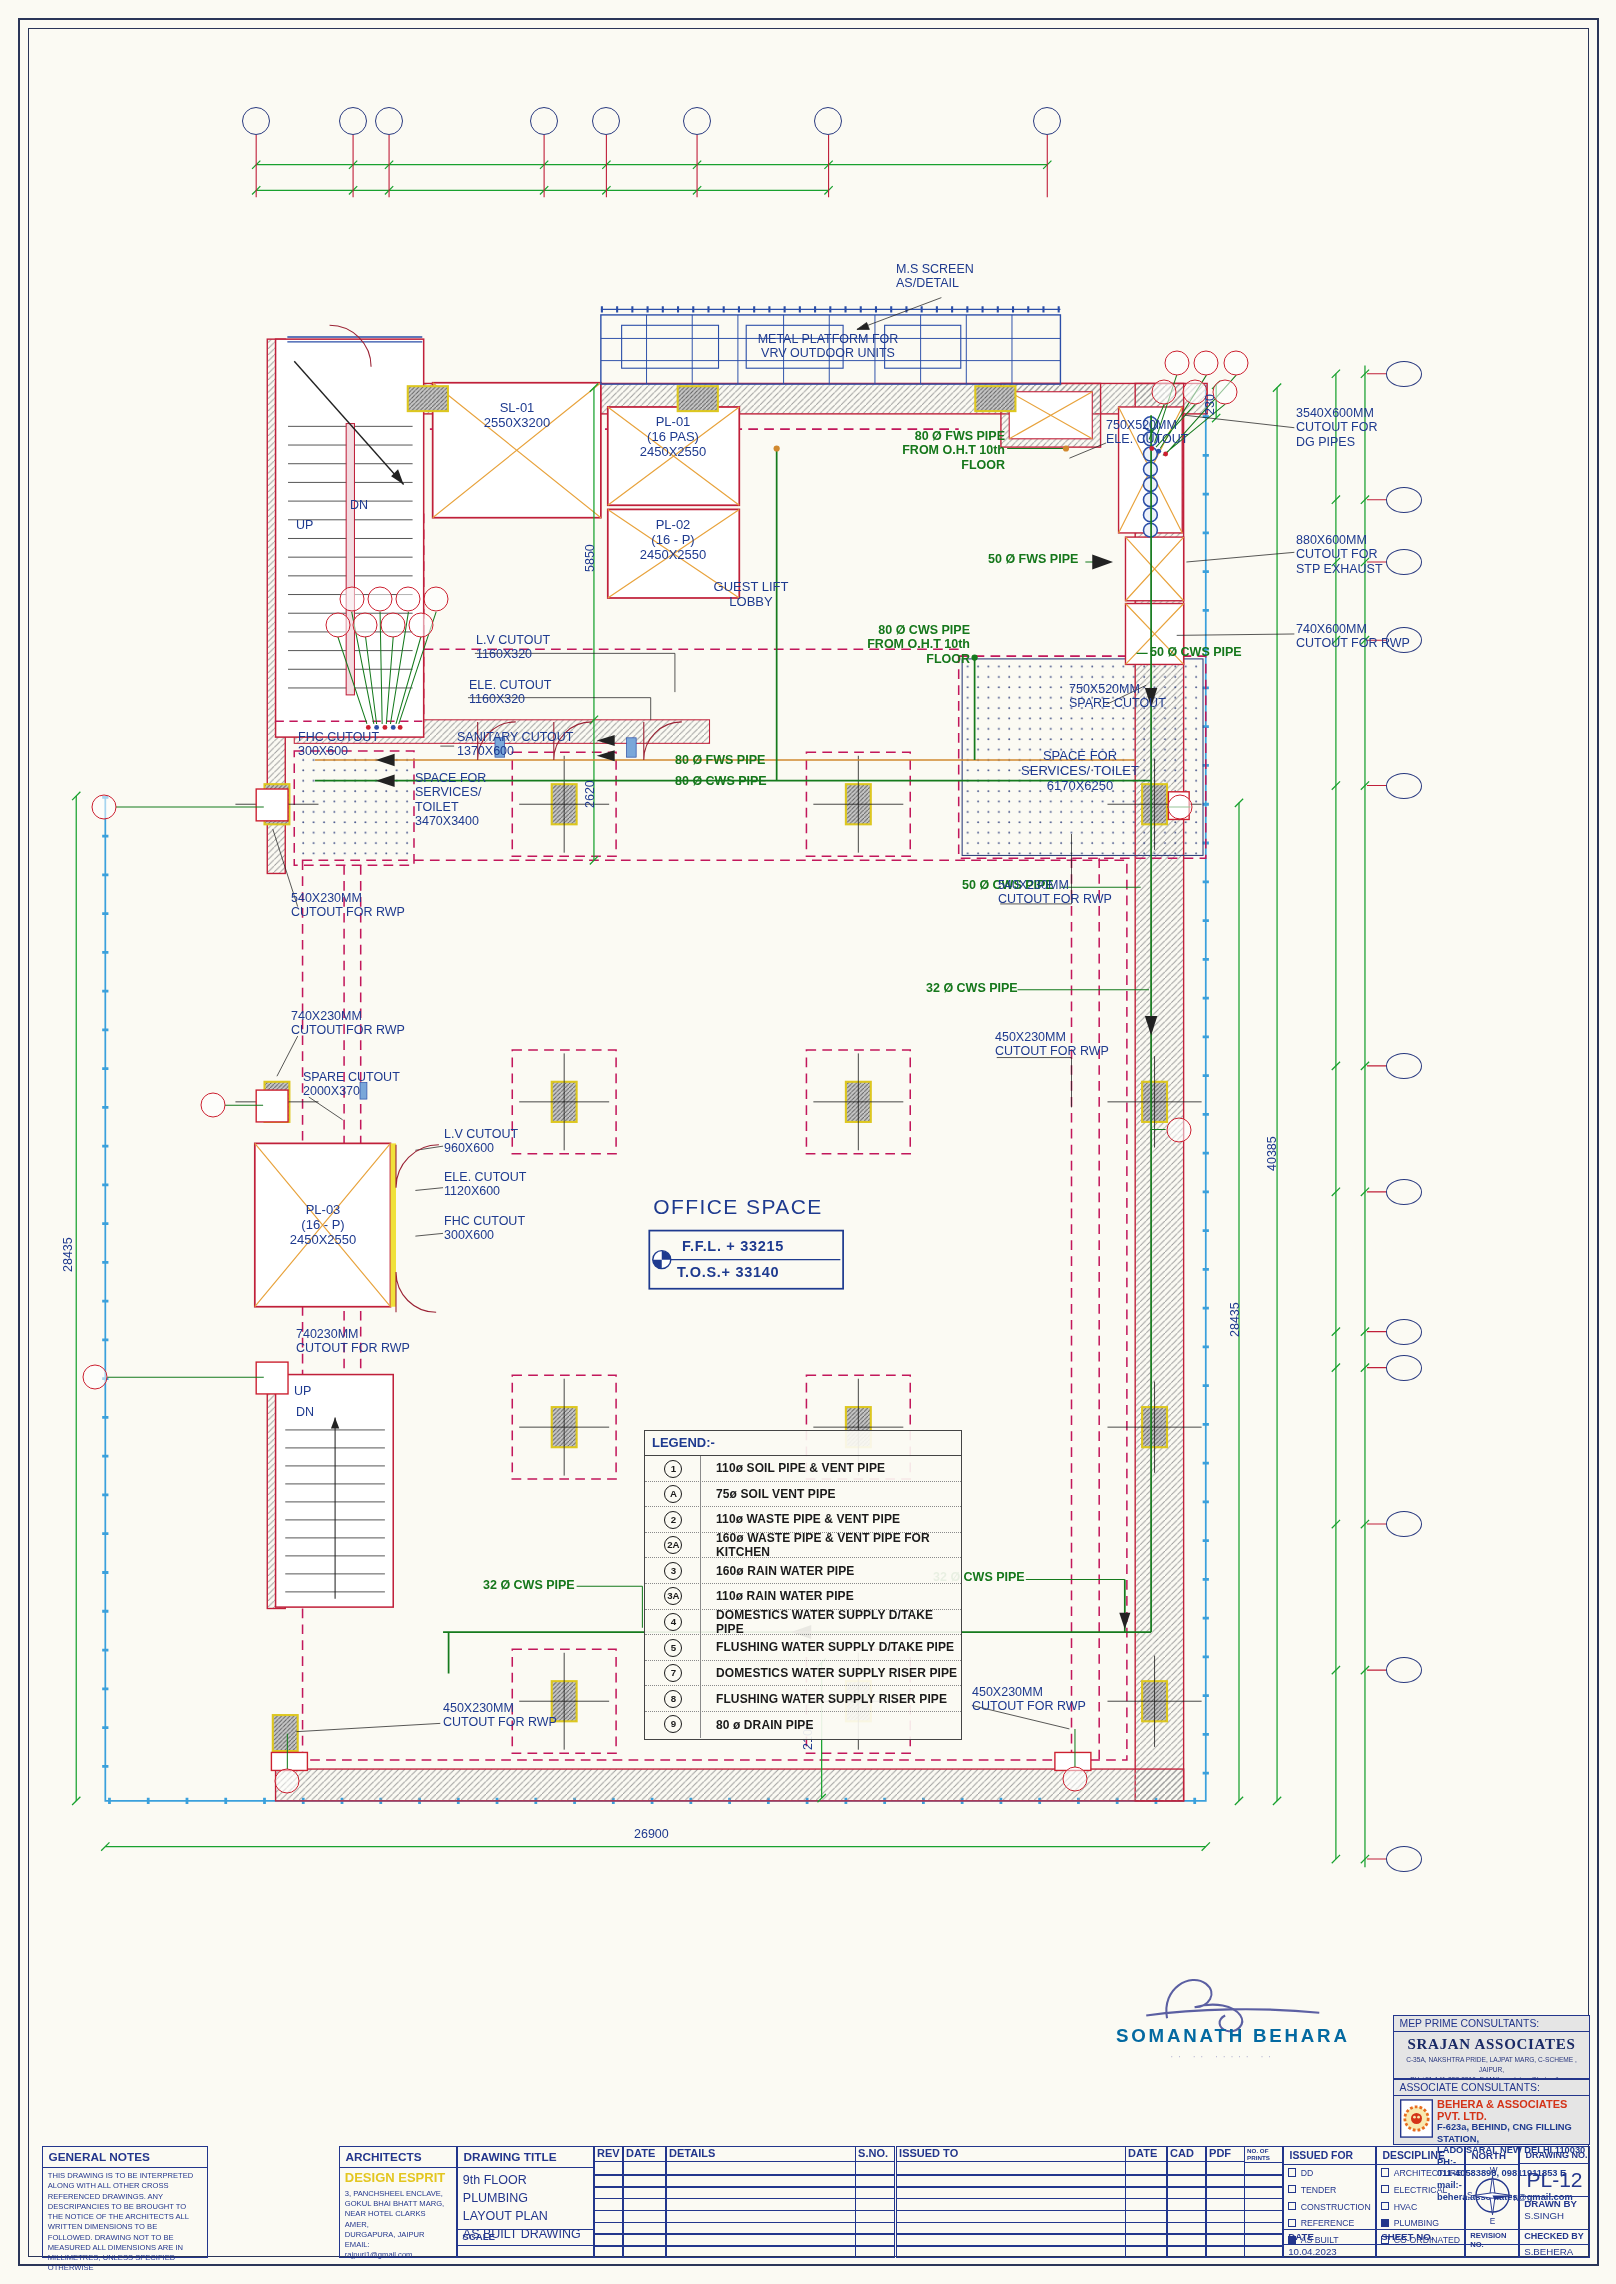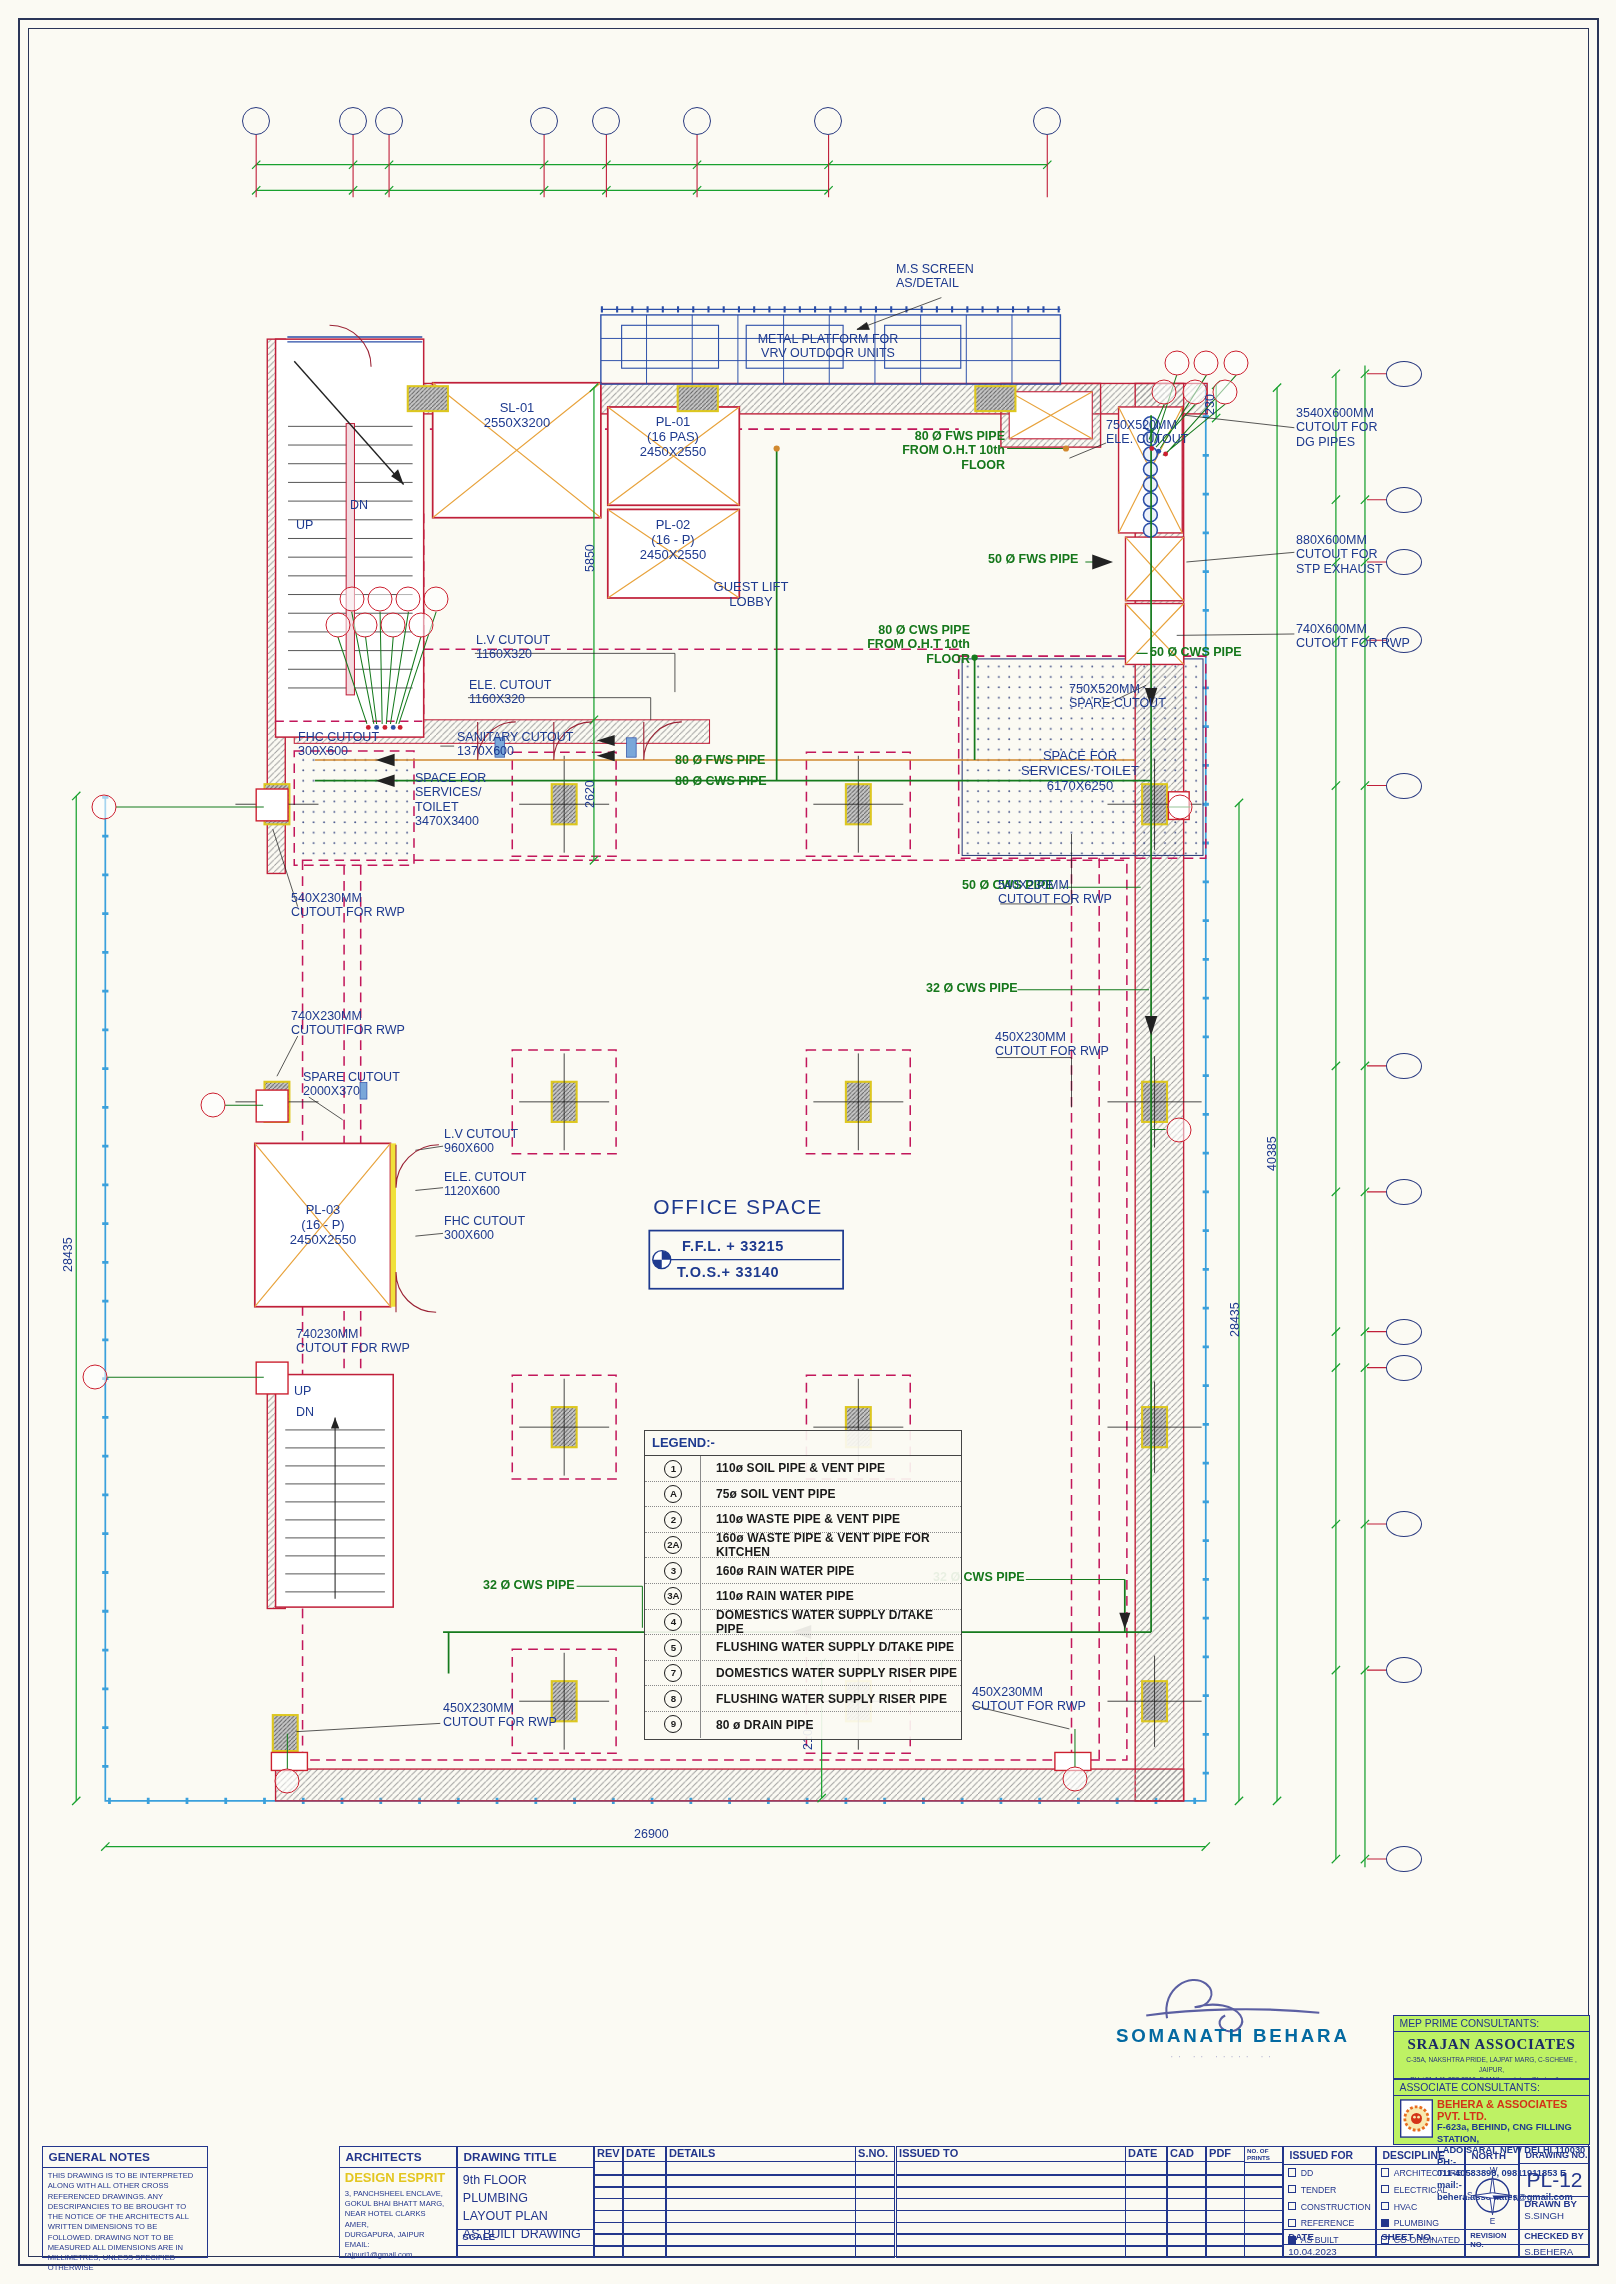--- a/index.html
+++ b/index.html
@@ -40,21 +40,21 @@
   .th{font-weight:700;font-size:11.8px;padding:2.8px 5.5px;border-bottom:1.7px solid #23368c;white-space:nowrap;overflow:hidden}
   .th.small{font-size:11px;line-height:1;padding:1.4px 2.1px}
   .tb{font-size:8.7px;padding:3.5px 4.8px;line-height:1.35;white-space:pre-line}
   .rows{position:absolute;left:0;right:0;bottom:0;background:repeating-linear-gradient(to bottom,transparent 0 10.4px,#23368c 10.4px 11.8px)}
   .cb{display:inline-block;width:8.3px;height:8.3px;border:1.4px solid #23368c;margin-right:4.2px;vertical-align:-0.7px}
   .cb.on{background:#23368c}
   .ck{font-size:8.7px;line-height:14px;padding:1.4px 4.2px;white-space:nowrap}
   .hd2{font-weight:700;font-size:9.7px;border-top:1.7px solid #23368c;padding:0.7px 4.2px}
   .val{font-size:9.7px;padding:0.7px 4.2px;border-top:1px solid #23368c}
   
-  .consult{position:absolute;border:1.4px solid #23368c;z-index:6;background:#bef264}
+  .consult{position:absolute;border:1.4px solid #23368c;z-index:6;background:#e5e5e5}
   .mep-h{color:#23368c;font-size:10.4px;padding:2.1px 5.5px;border-bottom:1px solid #23368c}
   .mep-firm{font-family:"Liberation Serif",serif;color:#1a2a66;font-size:15px;font-weight:700;text-align:center;margin-top:4.2px;letter-spacing:0.7px}
   .mep-addr{color:#27357d;font-size:6.6px;text-align:center;white-space:pre-line;line-height:1.5;margin-top:1.4px}
   .as-firm{color:#d43318;font-size:11px;font-weight:700}
   .as-addr{color:#1e3a8f;font-size:9.3px;font-weight:700;white-space:pre-line;line-height:1.25}
   .sig-name{position:absolute;left:1116px;top:2025px;color:#0369a1;font-size:18.7px;font-weight:700;letter-spacing:2.8px;z-index:6}
   .sig-sub{position:absolute;left:1170px;top:2051px;color:rgba(90,96,170,.4);font-size:10.4px;letter-spacing:4.2px;z-index:6}
   .rep{position:absolute;inset:0;z-index:6;pointer-events:none}
 </style>
 </head>

